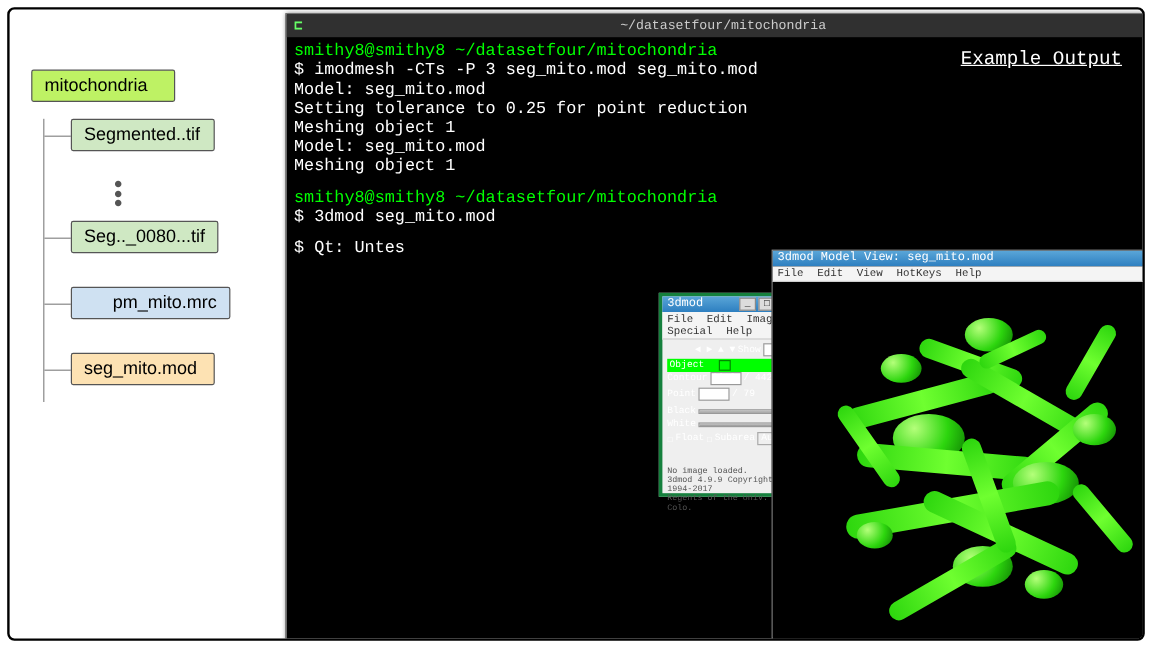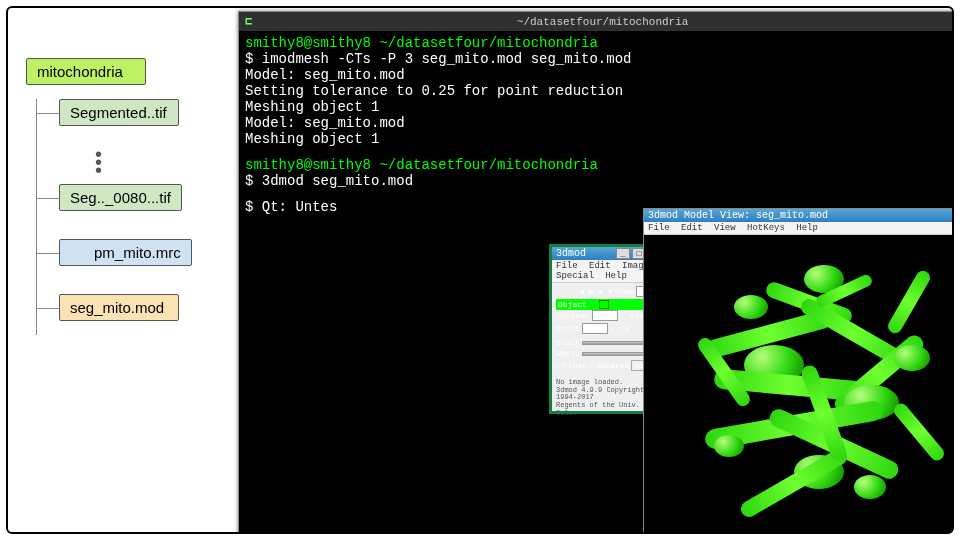--- a/index.html
+++ b/index.html
@@ -90,21 +90,21 @@
   .menubar span { margin-right: 6px; }
   .panel { padding: 3px 4px; }
   .row { display: flex; align-items: center; gap: 2px; margin-bottom: 2px; }
   .numbox {
     border: 1px solid #999; background: #fff; font-size: 8px;
     width: 26px; height: 11px; padding: 0 1px;
   }
   .obrow { background: #00ff00; padding: 0 2px; height: 11px; display: flex; align-items: center; font-size: 8px; gap: 12px;}
   .obbox { background: #00ff00; border: 1px solid #080; width: 10px; height: 9px; }
   .lab8 { font-size: 8px; }
-  .info-text { font-size: 7px; color: #555; margin-top: 8px; line-height: 1.1; }
+  .info-text { font-size: 7px; color: #555; margin-top: 19px; line-height: 1.1; }
 
   
   .win-model {
     position: absolute; left: 404px; top: 196px; width: 360px; height: 326px;
     background: #000; border: 1px solid #888;
   }
   .win-model .win-title { background: linear-gradient(#5aa6d8,#2d7fc0); }
   .model-canvas {
     position: relative; width: 100%; height: calc(100% - 28px);
     background: #000; overflow: hidden;
@@ -134,20 +134,21 @@
       <div class="tree-child"><div class="tree-node blue">pm_mito.mrc</div></div>
       <div class="tree-child"><div class="tree-node orange">seg_mito.mod</div></div>
     </div>
   </div>
 
   <div class="terminal">
     <div class="term-title">
       <span style="color:#6f6;font-weight:bold">⊏</span>
       <span class="title-text">~/datasetfour/mitochondria</span>
     </div>
+    <div class="example-label">Example Output</div>
     <div class="term-body">
       <div class="prompt">smithy8@smithy8 ~/datasetfour/mitochondria</div>
       <div class="out">$ imodmesh -CTs -P 3 seg_mito.mod seg_mito.mod</div>
       <div class="out">Model: seg_mito.mod</div>
       <div class="out">Setting tolerance to 0.25 for point reduction</div>
       <div class="out">Meshing object  1</div>
       <div class="out">Model: seg_mito.mod</div>
       <div class="out">Meshing object  1</div>
       <div style="height:10px"></div>
       <div class="prompt">smithy8@smithy8 ~/datasetfour/mitochondria</div>

